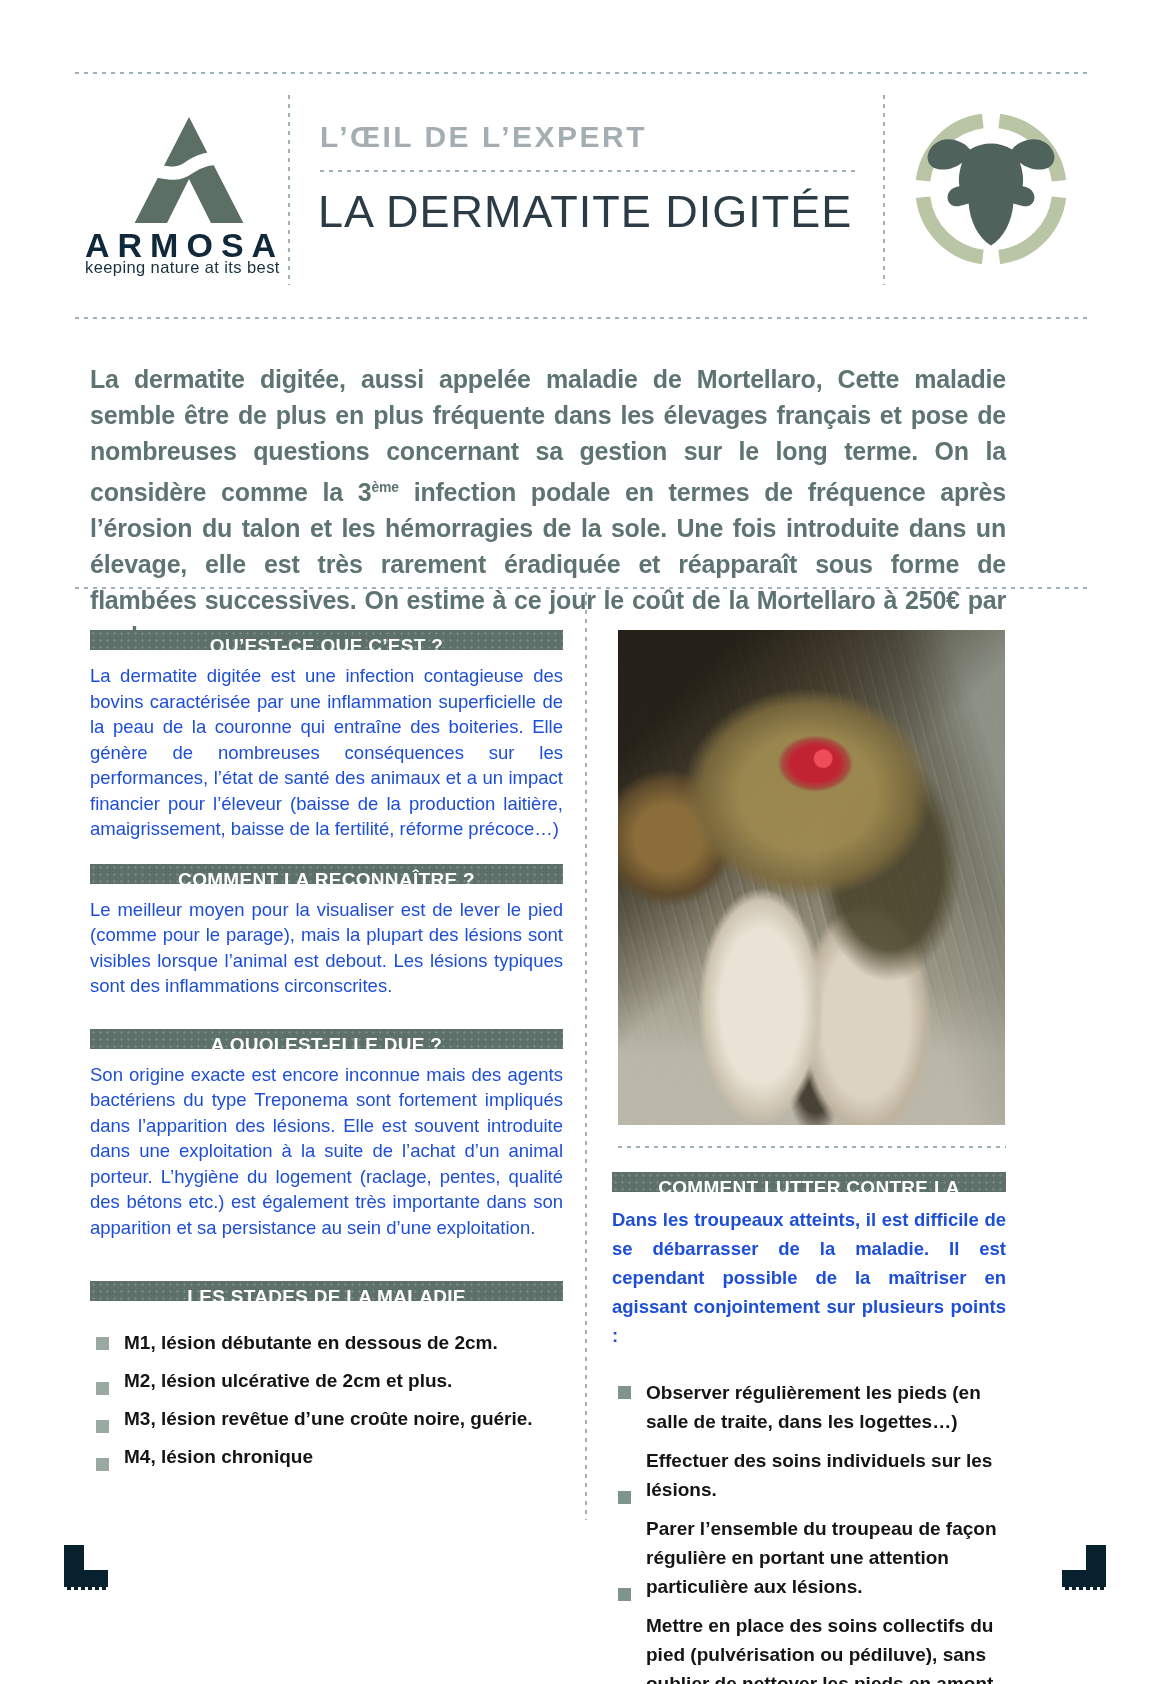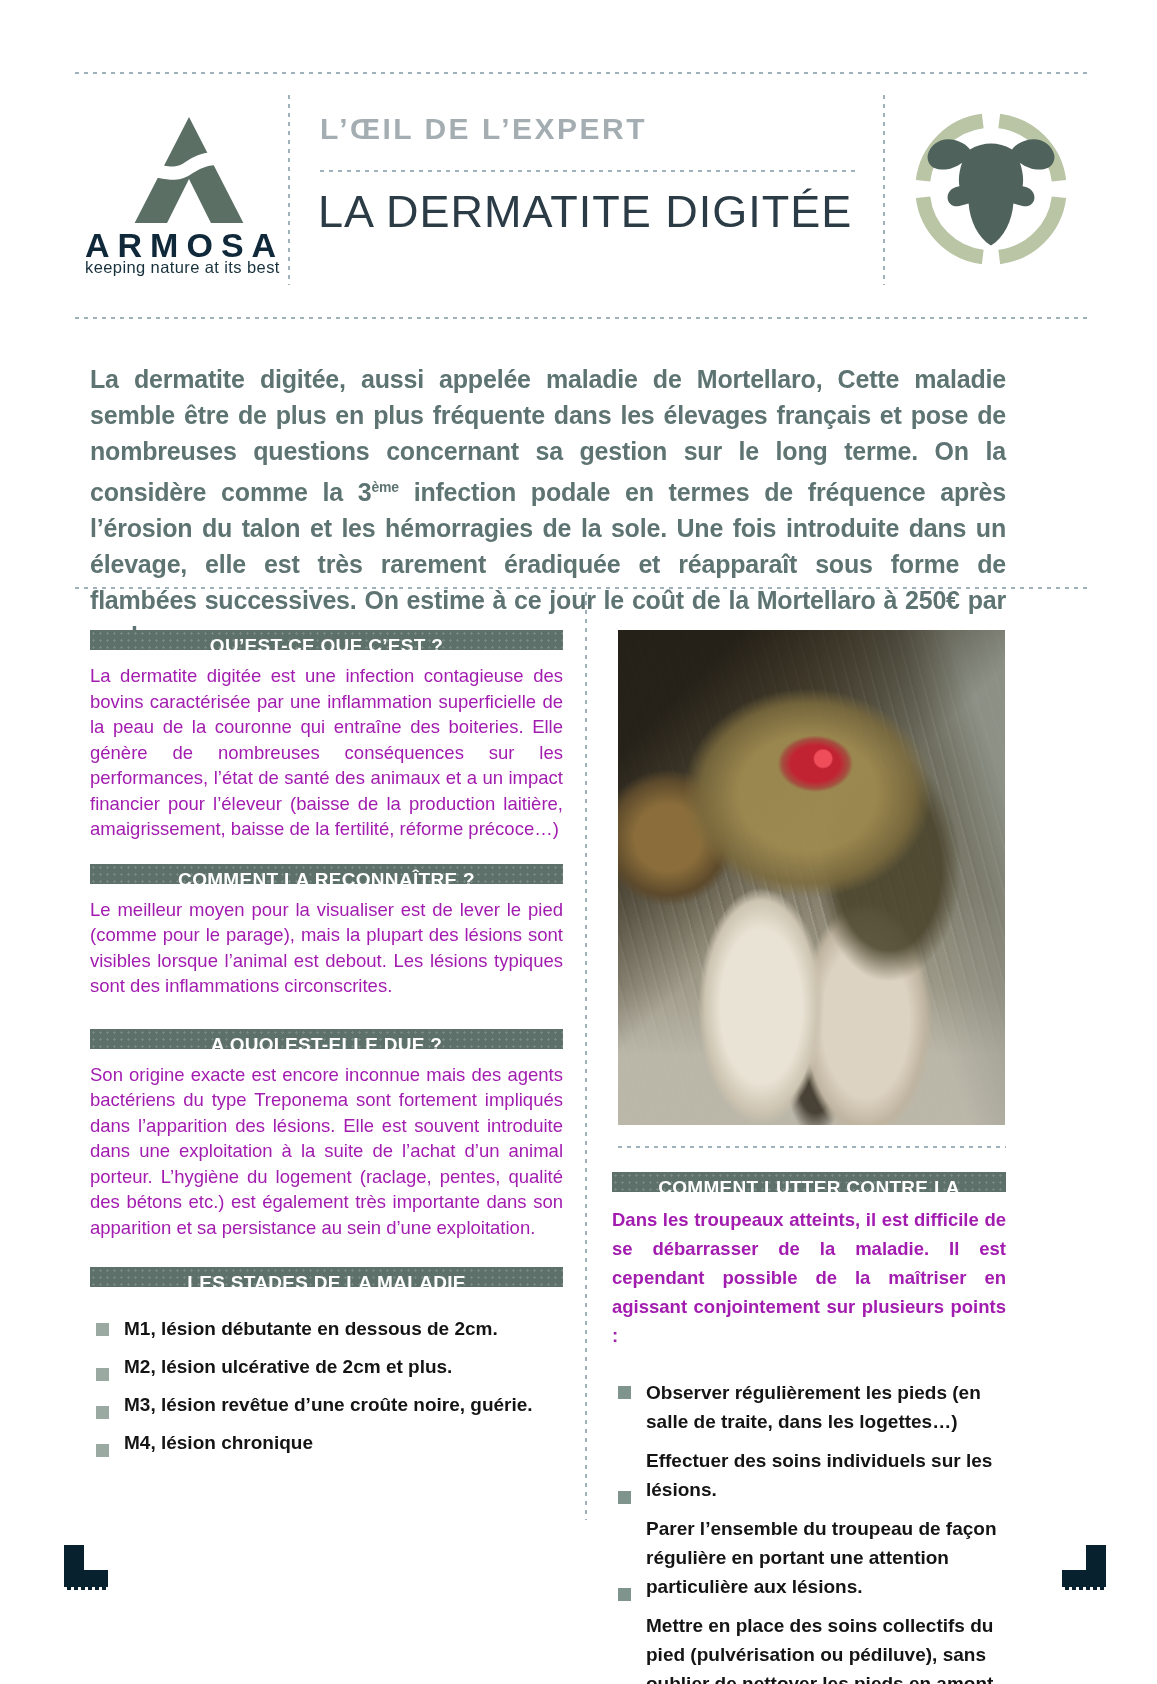--- a/index.html
+++ b/index.html
@@ -10,41 +10,41 @@
   .hrule{position:absolute;height:2px;
     background:repeating-linear-gradient(90deg,#9fb1ba 0 4px,transparent 4px 9px);}
   .vrule{position:absolute;width:2px;
     background:repeating-linear-gradient(180deg,#9fb1ba 0 4px,transparent 4px 9px);}
 
   
   .logo-mark{position:absolute;left:127px;top:114px;width:124px;height:112px;}
   .wordmark{position:absolute;left:85px;top:226px;font-size:34px;font-weight:bold;
     letter-spacing:8px;color:#10293a;}
   .tagline{position:absolute;left:85px;top:258px;font-size:16.5px;color:#17313c;letter-spacing:.4px;}
-  .kicker{position:absolute;left:320px;top:112px;font-size:30px;font-weight:bold;
+  .kicker{position:absolute;left:320px;top:120px;font-size:30px;font-weight:bold;
     letter-spacing:2.5px;color:#5a6d74;opacity:.55;}
   .title-rule{left:320px;top:170px;width:537px;}
   .main-title{position:absolute;left:318px;top:186px;font-size:45px;color:#2b3c46;
     letter-spacing:1px;white-space:nowrap;font-weight:500;}
   .cow-badge{position:absolute;left:912px;top:110px;width:158px;height:158px;}
 
   
   .intro{position:absolute;left:90px;top:336px;width:916px;font-size:25px;font-weight:bold;
     line-height:36px;color:#5e7472;text-align:justify;letter-spacing:-0.2px;}
   .intro sup{font-size:14px;}
 
   
   .col-left{position:absolute;left:90px;top:630px;width:473px;}
   .col-right{position:absolute;left:612px;top:630px;width:394px;}
 
   .secbar{height:20px;line-height:32px;text-align:center;background-color:#5d7069;
     background-image:radial-gradient(rgba(255,255,255,.16) 1px,transparent 1.4px);
     background-size:7px 7px;color:#ffffff;font-weight:bold;font-size:19px;letter-spacing:.3px;}
-  .body-p{margin:13px 0 0 0;font-size:18.5px;line-height:25.5px;color:#a21caf;text-align:justify;}
-  .gap22{margin-top:22px;} .gap30{margin-top:30px;} .gap27{margin-top:27px;}
+  .body-p{margin:13px 0 0 0;font-size:18.5px;line-height:25.5px;color:#1d4ed8;text-align:justify;}
+  .gap22{margin-top:22px;} .gap30{margin-top:30px;} .gap27{margin-top:41px;}
 
   .blist{margin-top:14px;}
   .bullet{display:flex;align-items:flex-start;font-size:19px;line-height:28px;color:#141414;font-weight:bold;margin-top:28px;}
   .bullet + .bullet{margin-top:10px;align-items:flex-end;}
   .bullet .sq{flex:none;width:13px;height:13px;margin:8px 15px 0 6px;background:#9aa9a2;}
   .col-right .bullet{font-weight:bold;line-height:29px;}
   .col-right .bullet .sq{background:#7e948c;}
   .col-right .body-p{font-weight:bold;line-height:29px;}
   .col-right .secbar{margin-top:24px;}
 

